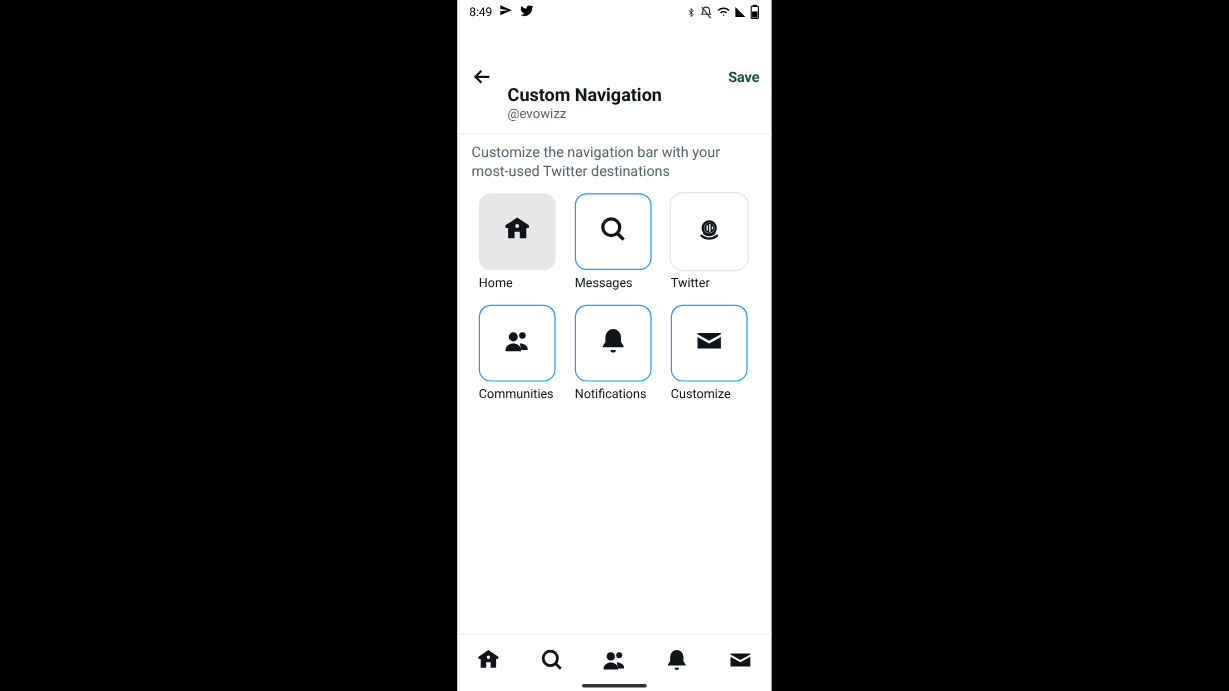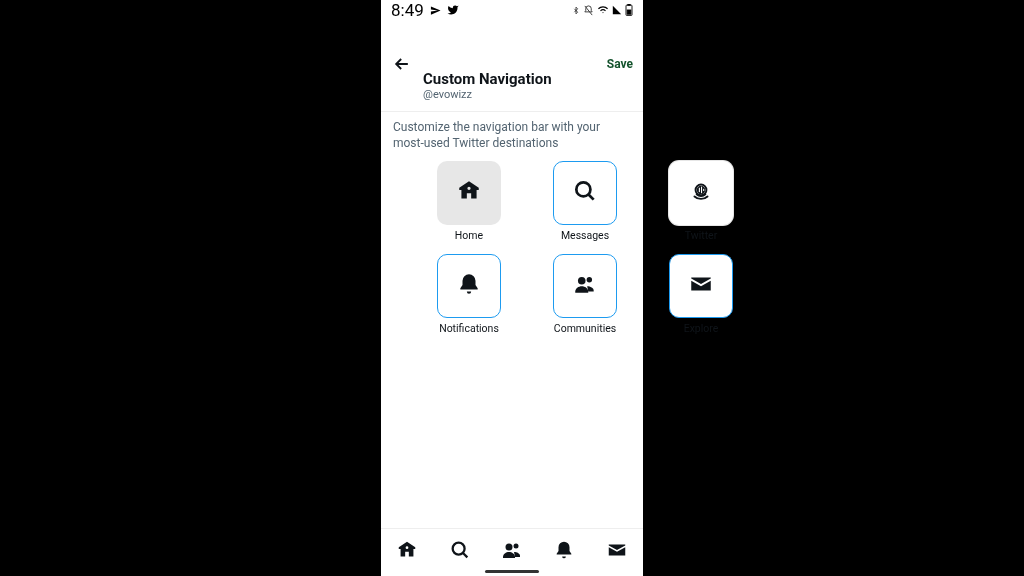--- a/index.html
+++ b/index.html
@@ -20,21 +20,21 @@
     display: flex;
     flex-direction: column;
     position: relative;
   }
   .status-bar {
     height: 20px;
     display: flex;
     justify-content: space-between;
     align-items: center;
     padding: 0 10px;
-    font-size: 17px;
+    font-size: 10px;
     color: #000;
   }
   .status-left { display: flex; align-items: center; gap: 6px; }
   .status-right { display: flex; align-items: center; gap: 3px; }
   .status-right svg { display: block; }
   .app-header {
     display: flex;
     align-items: center;
     padding: 6px 10px 10px 10px;
     gap: 10px;
@@ -50,21 +50,21 @@
     color: #536471;
     padding: 8px 12px 10px 12px;
     line-height: 1.3;
   }
   .grid {
     display: grid;
     grid-template-columns: repeat(3, 1fr);
     gap: 12px 14px;
     padding: 0 18px;
   }
-  .tile-wrap { display: flex; flex-direction: column; align-items: center; gap: 4px; margin-left: 38px; }
+  .tile-wrap { display: flex; flex-direction: column; align-items: flex-start; gap: 4px; }
   .tile {
     width: 64px;
     height: 64px;
     border-radius: 10px;
     display: flex;
     align-items: center;
     justify-content: center;
     cursor: pointer;
   }
   .tile.locked {
@@ -208,50 +208,50 @@
             </svg>
         </span>
       </div>
       <div class="tile-label">Twitter</div>
     </div>
 
     <div class="tile-wrap">
       <div class="tile selected">
         <span>
           <svg width="26" height="26" viewBox="0 0 24 24" fill="#0f1419">
-              <path d="M12 3a6 6 0 00-6 6v4l-2 3v1h16v-1l-2-3V9a6 6 0 00-6-6zm-2 16a2 2 0 004 0h-4z"></path>
-            </svg>
-        </span>
-      </div>
-      <div class="tile-label">Notifications</div>
-    </div>
-
-    <div class="tile-wrap">
-      <div class="tile selected">
-        <span>
-          <svg width="26" height="26" viewBox="0 0 24 24" fill="#0f1419">
               <circle cx="9" cy="9" r="3.5"></circle>
               <circle cx="16" cy="8" r="2.5"></circle>
               <path d="M3 19c0-3 3-5 6-5s6 2 6 5v1H3v-1z"></path>
               <path d="M14 14c3 0 6 1.5 6 4v1h-5"></path>
             </svg>
         </span>
       </div>
       <div class="tile-label">Communities</div>
     </div>
 
     <div class="tile-wrap">
       <div class="tile selected">
         <span>
           <svg width="26" height="26" viewBox="0 0 24 24" fill="#0f1419">
+              <path d="M12 3a6 6 0 00-6 6v4l-2 3v1h16v-1l-2-3V9a6 6 0 00-6-6zm-2 16a2 2 0 004 0h-4z"></path>
+            </svg>
+        </span>
+      </div>
+      <div class="tile-label">Notifications</div>
+    </div>
+
+    <div class="tile-wrap">
+      <div class="tile selected">
+        <span>
+          <svg width="26" height="26" viewBox="0 0 24 24" fill="#0f1419">
               <path d="M3 6h18v12H3V6zm9 6L3 7v2l9 5 9-5V7l-9 5z"></path>
             </svg>
         </span>
       </div>
-      <div class="tile-label">Explore</div>
+      <div class="tile-label">Customize</div>
     </div>
 
   </div>
 
   <div class="spacer"></div>
 
   <div class="bottom-nav">
     <div class="nav-item">
       <svg width="22" height="22" viewBox="0 0 24 24" fill="#0f1419">
           <path d="M12 3l9 6v2h-2v8h-5v-5h-4v5H5v-8H3V9l9-6zm0 5a1.5 1.5 0 100 3 1.5 1.5 0 000-3z"></path>

